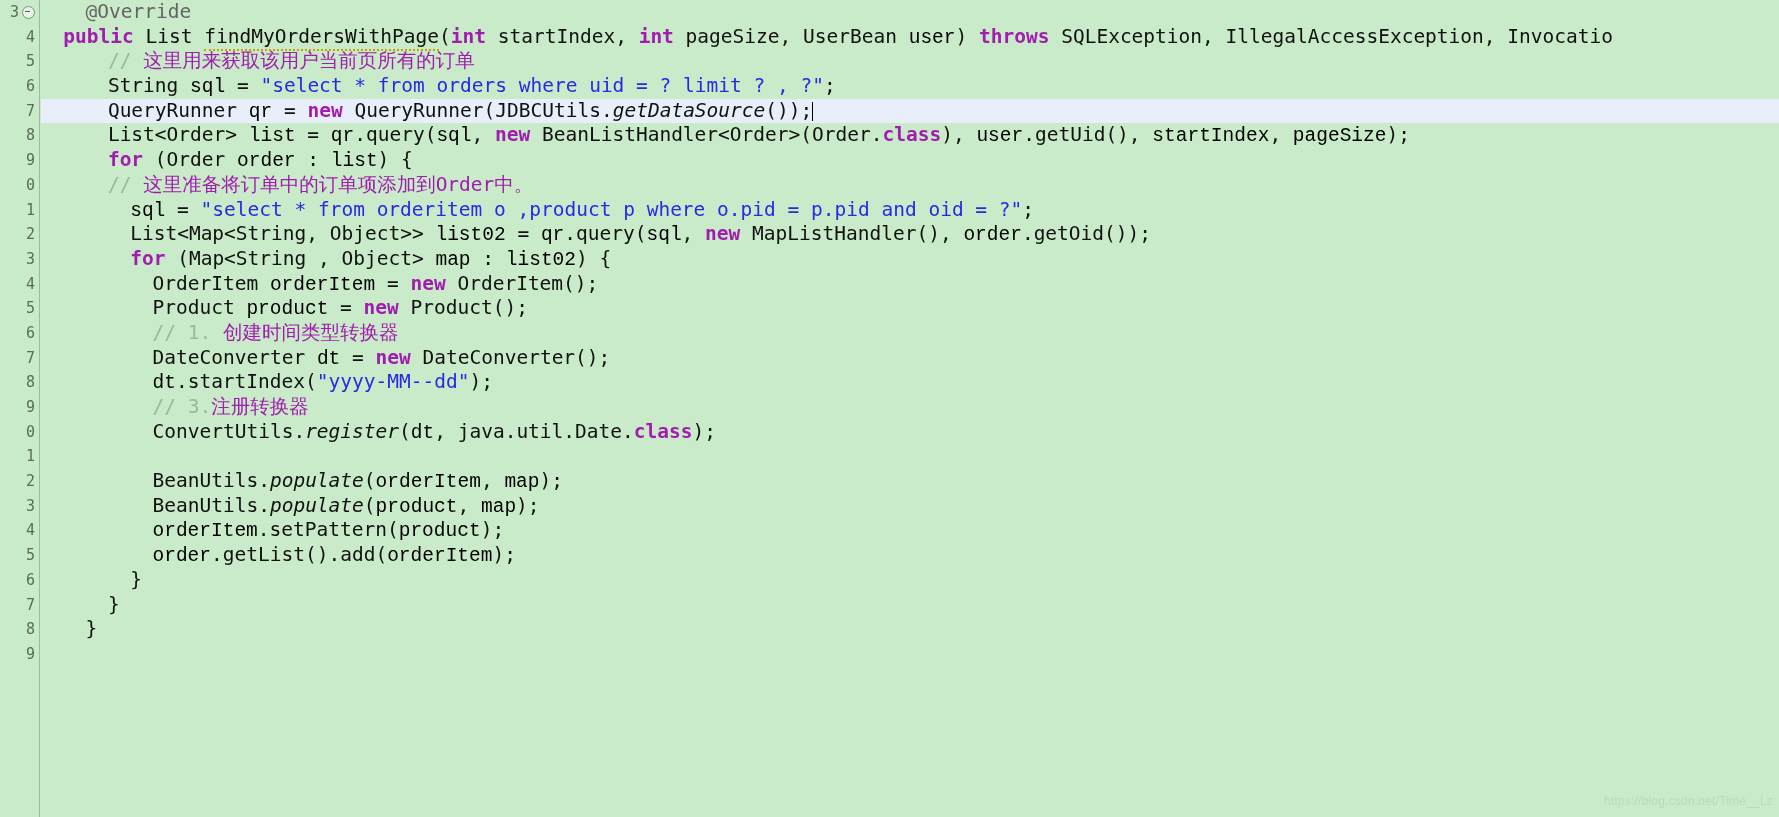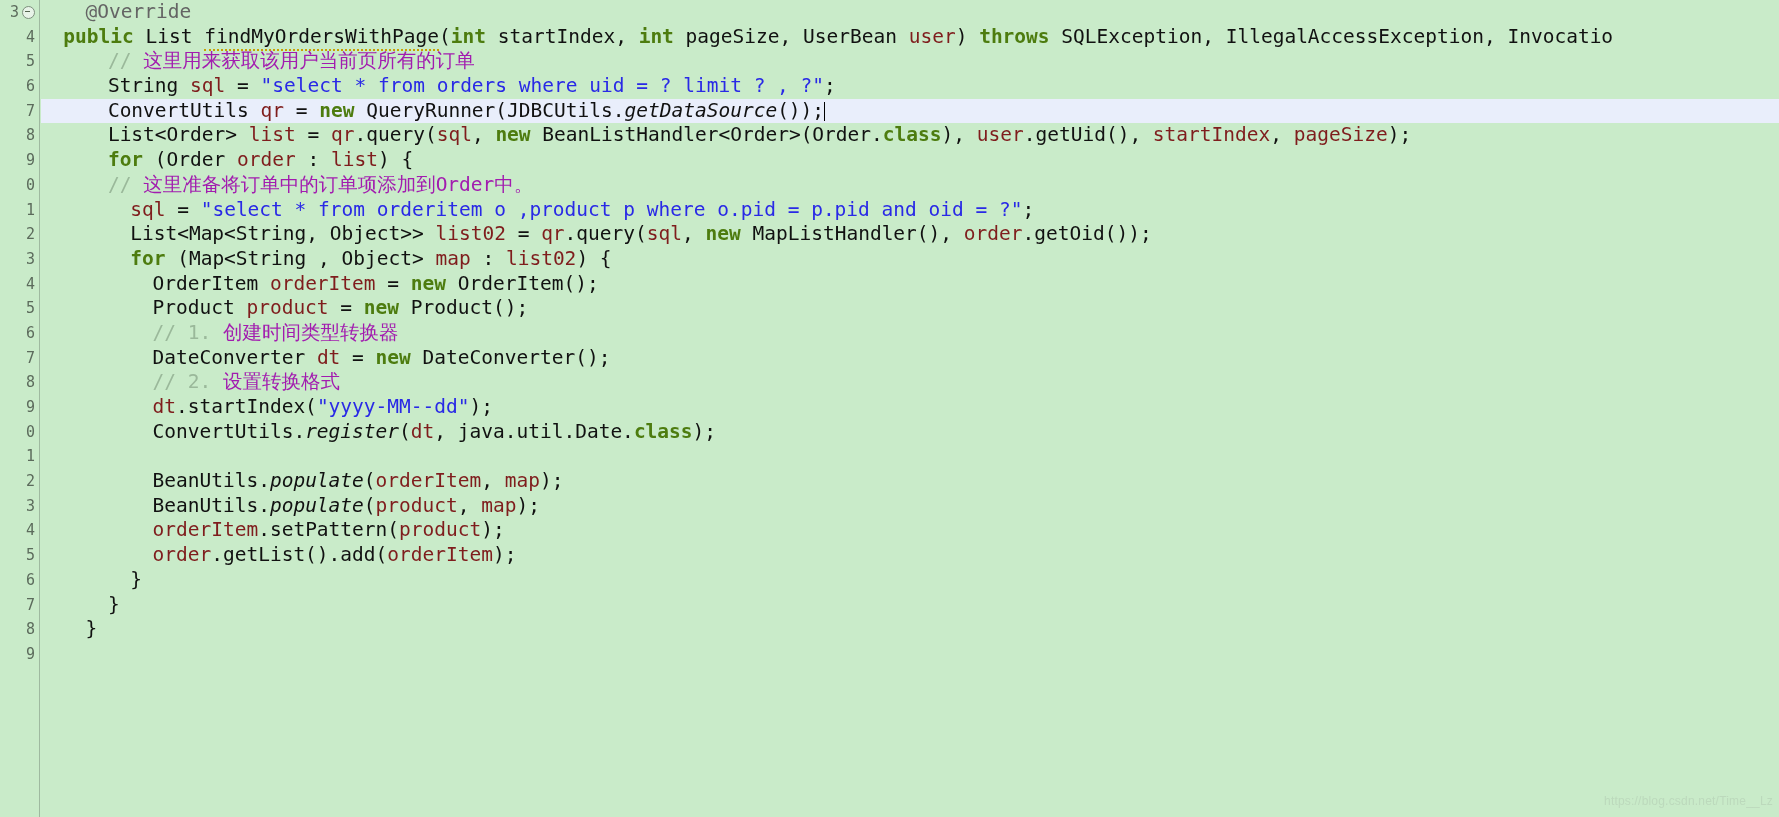--- a/index.html
+++ b/index.html
@@ -50,26 +50,26 @@
     height:24.7px;line-height:24.7px;
     font-size:19.5px;
     white-space:pre;
     color:#111111;
     letter-spacing:0px;
     position:relative;
   }
   .line.hl{background:#e9eefb;}
 
   
-  .kw{color:#4d7c0f;font-weight:bold;}
+  .kw{color:#a21caf;font-weight:bold;}
   .str{color:#2929e6;}
   .cmt{color:#9ab89a;}
   .cmt-cn{color:#a21caf;}
   .type{color:#111111;}
-  .loc{color:#7f1d1d;}
+  .loc{color:#000000;font-family:Liberation Mono, monospace;}
   .ital{font-style:italic;}
   .plain{color:#111111;}
   .annot{color:#646464;}
 
   .squig{
     border-bottom:2px dotted #c8a200;
     padding-bottom:1px;
   }
   .caret{
     display:inline-block;width:1px;height:19px;
@@ -119,33 +119,33 @@
       <div class="gut-row"><span class="gut-num">7</span></div>
       <div class="gut-row"><span class="gut-num">8</span></div>
       <div class="gut-row"><span class="gut-num">9</span></div>
     </div>
 
   <div id="code">
       <div class="line"><span style="display: inline-block; width: 44.6px;"></span><span class="annot">@Override</span></div>
       <div class="line"><span style="display: inline-block; width: 22.3px;"></span><span class="kw">public</span><span class="plain"> </span><span class="type">List</span><span class="plain"> </span><span class="type squig">findMyOrdersWithPage</span><span class="plain">(</span><span class="kw">int</span><span class="plain"> startIndex, </span><span class="kw">int</span><span class="plain"> pageSize, </span><span class="type">UserBean </span><span class="loc">user</span><span class="plain">) </span><span class="kw">throws</span><span class="plain"> SQLException, IllegalAccessException, Invocatio</span></div>
       <div class="line"><span style="display: inline-block; width: 66.9px;"></span><span class="cmt">// </span><span class="cmt-cn">这里用来获取该用户当前页所有的订单</span></div>
       <div class="line"><span style="display: inline-block; width: 66.9px;"></span><span class="type">String </span><span class="loc">sql</span><span class="plain"> = </span><span class="str">"select * from orders where uid = ? limit ? , ?"</span><span class="plain">;</span></div>
-      <div class="line hl"><span style="display: inline-block; width: 66.9px;"></span><span class="type">ConvertUtils </span><span class="loc">qr</span><span class="plain"> = </span><span class="kw">new</span><span class="plain"> QueryRunner(JDBCUtils.</span><span class="plain ital">getDataSource</span><span class="plain">());</span><span class="caret"></span></div>
+      <div class="line hl"><span style="display: inline-block; width: 66.9px;"></span><span class="type">QueryRunner </span><span class="loc">qr</span><span class="plain"> = </span><span class="kw">new</span><span class="plain"> QueryRunner(JDBCUtils.</span><span class="plain ital">getDataSource</span><span class="plain">());</span><span class="caret"></span></div>
       <div class="line"><span style="display: inline-block; width: 66.9px;"></span><span class="type">List&lt;Order&gt; </span><span class="loc">list</span><span class="plain"> = </span><span class="loc">qr</span><span class="plain">.query(</span><span class="loc">sql</span><span class="plain">, </span><span class="kw">new</span><span class="plain"> BeanListHandler&lt;Order&gt;(Order.</span><span class="kw">class</span><span class="plain">), </span><span class="loc">user</span><span class="plain">.getUid(), </span><span class="loc">startIndex</span><span class="plain">, </span><span class="loc">pageSize</span><span class="plain">);</span></div>
       <div class="line"><span style="display: inline-block; width: 66.9px;"></span><span class="kw">for</span><span class="plain"> (Order </span><span class="loc">order</span><span class="plain"> : </span><span class="loc">list</span><span class="plain">) {</span></div>
       <div class="line"><span style="display: inline-block; width: 66.9px;"></span><span class="cmt">// </span><span class="cmt-cn">这里准备将订单中的订单项添加到Order中。</span></div>
       <div class="line"><span style="display: inline-block; width: 89.2px;"></span><span class="loc">sql</span><span class="plain"> = </span><span class="str">"select * from orderitem o ,product p where o.pid = p.pid and oid = ?"</span><span class="plain">;</span></div>
       <div class="line"><span style="display: inline-block; width: 89.2px;"></span><span class="type">List&lt;Map&lt;String, Object&gt;&gt; </span><span class="loc">list02</span><span class="plain"> = </span><span class="loc">qr</span><span class="plain">.query(</span><span class="loc">sql</span><span class="plain">, </span><span class="kw">new</span><span class="plain"> MapListHandler(), </span><span class="loc">order</span><span class="plain">.getOid());</span></div>
       <div class="line"><span style="display: inline-block; width: 89.2px;"></span><span class="kw">for</span><span class="plain"> (Map&lt;String , Object&gt; </span><span class="loc">map</span><span class="plain"> : </span><span class="loc">list02</span><span class="plain">) {</span></div>
       <div class="line"><span style="display: inline-block; width: 111.5px;"></span><span class="type">OrderItem </span><span class="loc">orderItem</span><span class="plain"> = </span><span class="kw">new</span><span class="plain"> OrderItem();</span></div>
       <div class="line"><span style="display: inline-block; width: 111.5px;"></span><span class="type">Product </span><span class="loc">product</span><span class="plain"> = </span><span class="kw">new</span><span class="plain"> Product();</span></div>
       <div class="line"><span style="display: inline-block; width: 111.5px;"></span><span class="cmt">// 1. </span><span class="cmt-cn">创建时间类型转换器</span></div>
       <div class="line"><span style="display: inline-block; width: 111.5px;"></span><span class="type">DateConverter </span><span class="loc">dt</span><span class="plain"> = </span><span class="kw">new</span><span class="plain"> DateConverter();</span></div>
-      <div class="line"><span style="display: inline-block; width: 111.5px;"></span><span class="cmt">// 2. </span><span class="cmt-cn">设置转换格式</span></div>
       <div class="line"><span style="display: inline-block; width: 111.5px;"></span><span class="loc">dt</span><span class="plain">.startIndex(</span><span class="str">"yyyy-MM--dd"</span><span class="plain">);</span></div>
+      <div class="line"><span style="display: inline-block; width: 111.5px;"></span><span class="cmt">// 3.</span><span class="cmt-cn">注册转换器</span></div>
       <div class="line"><span style="display: inline-block; width: 111.5px;"></span><span class="plain">ConvertUtils.</span><span class="plain ital">register</span><span class="plain">(</span><span class="loc">dt</span><span class="plain">, java.util.Date.</span><span class="kw">class</span><span class="plain">);</span></div>
       <div class="line"><span style="display: inline-block; width: 0px;"></span></div>
       <div class="line"><span style="display: inline-block; width: 111.5px;"></span><span class="plain">BeanUtils.</span><span class="plain ital">populate</span><span class="plain">(</span><span class="loc">orderItem</span><span class="plain">, </span><span class="loc">map</span><span class="plain">);</span></div>
       <div class="line"><span style="display: inline-block; width: 111.5px;"></span><span class="plain">BeanUtils.</span><span class="plain ital">populate</span><span class="plain">(</span><span class="loc">product</span><span class="plain">, </span><span class="loc">map</span><span class="plain">);</span></div>
       <div class="line"><span style="display: inline-block; width: 111.5px;"></span><span class="loc">orderItem</span><span class="plain">.setPattern(</span><span class="loc">product</span><span class="plain">);</span></div>
       <div class="line"><span style="display: inline-block; width: 111.5px;"></span><span class="loc">order</span><span class="plain">.getList().add(</span><span class="loc">orderItem</span><span class="plain">);</span></div>
       <div class="line"><span style="display: inline-block; width: 89.2px;"></span><span class="plain">}</span></div>
       <div class="line"><span style="display: inline-block; width: 66.9px;"></span><span class="plain">}</span></div>
       <div class="line"><span style="display: inline-block; width: 44.6px;"></span><span class="plain">}</span></div>
     </div>

